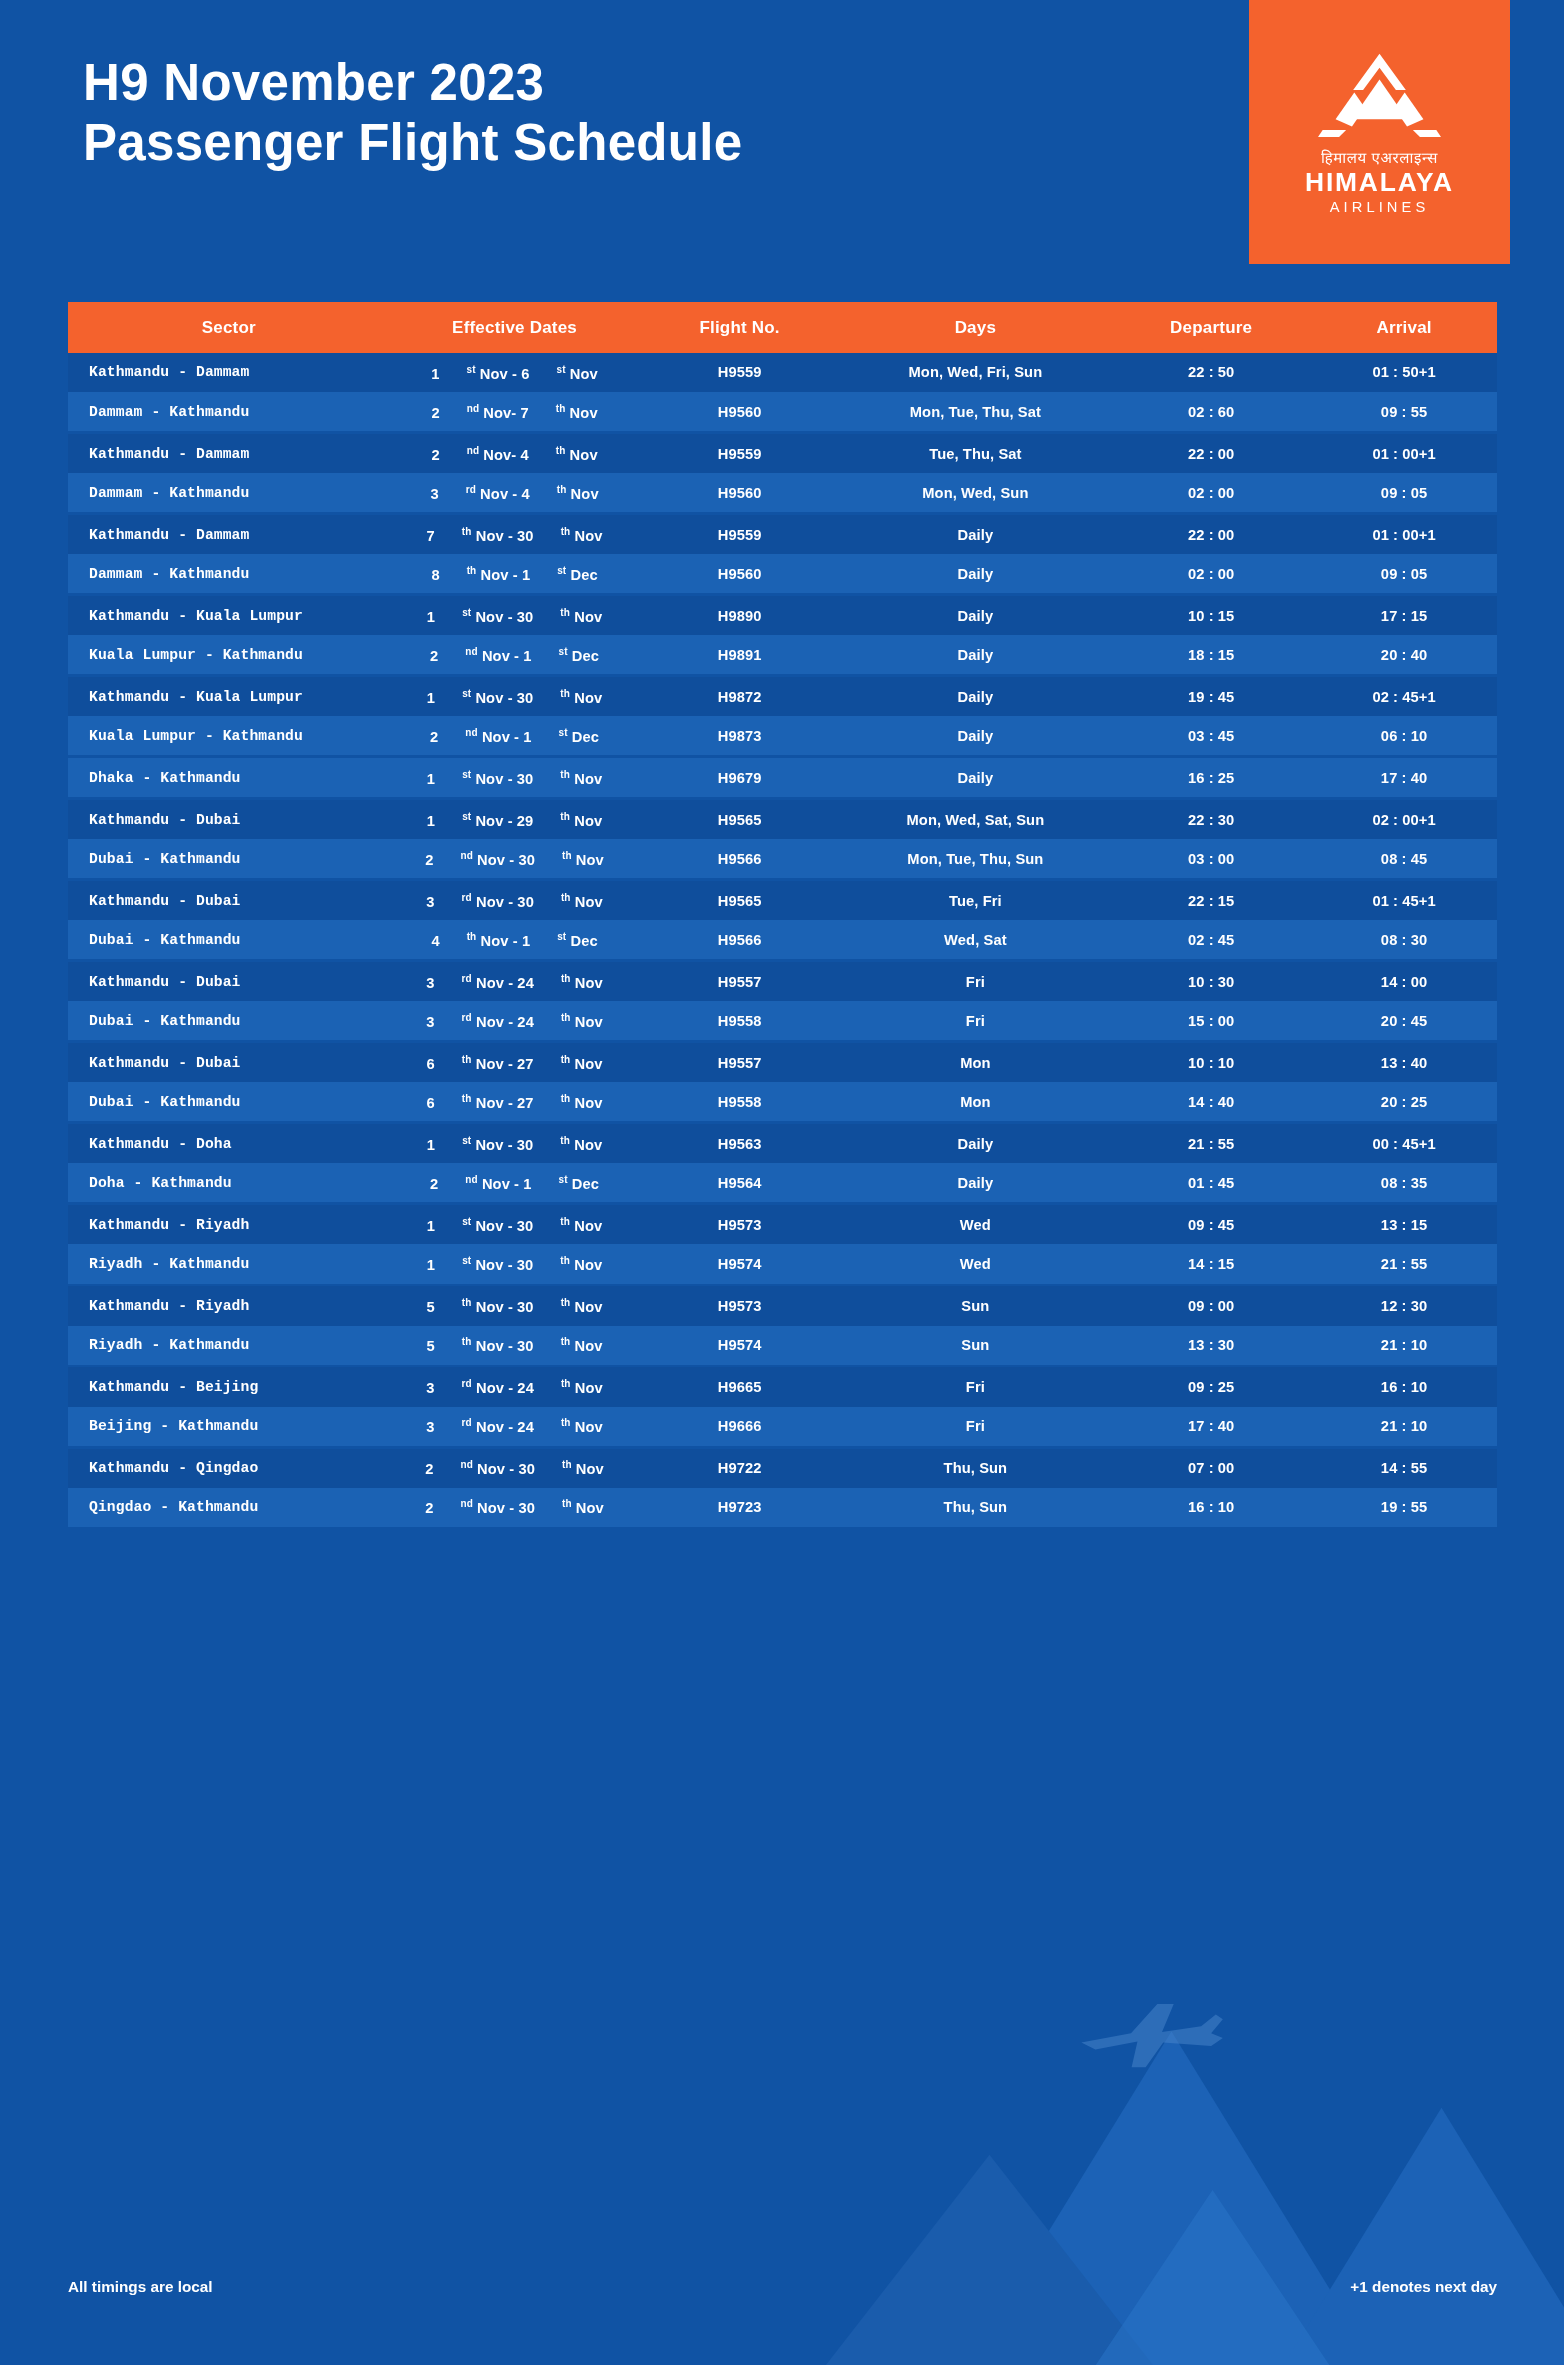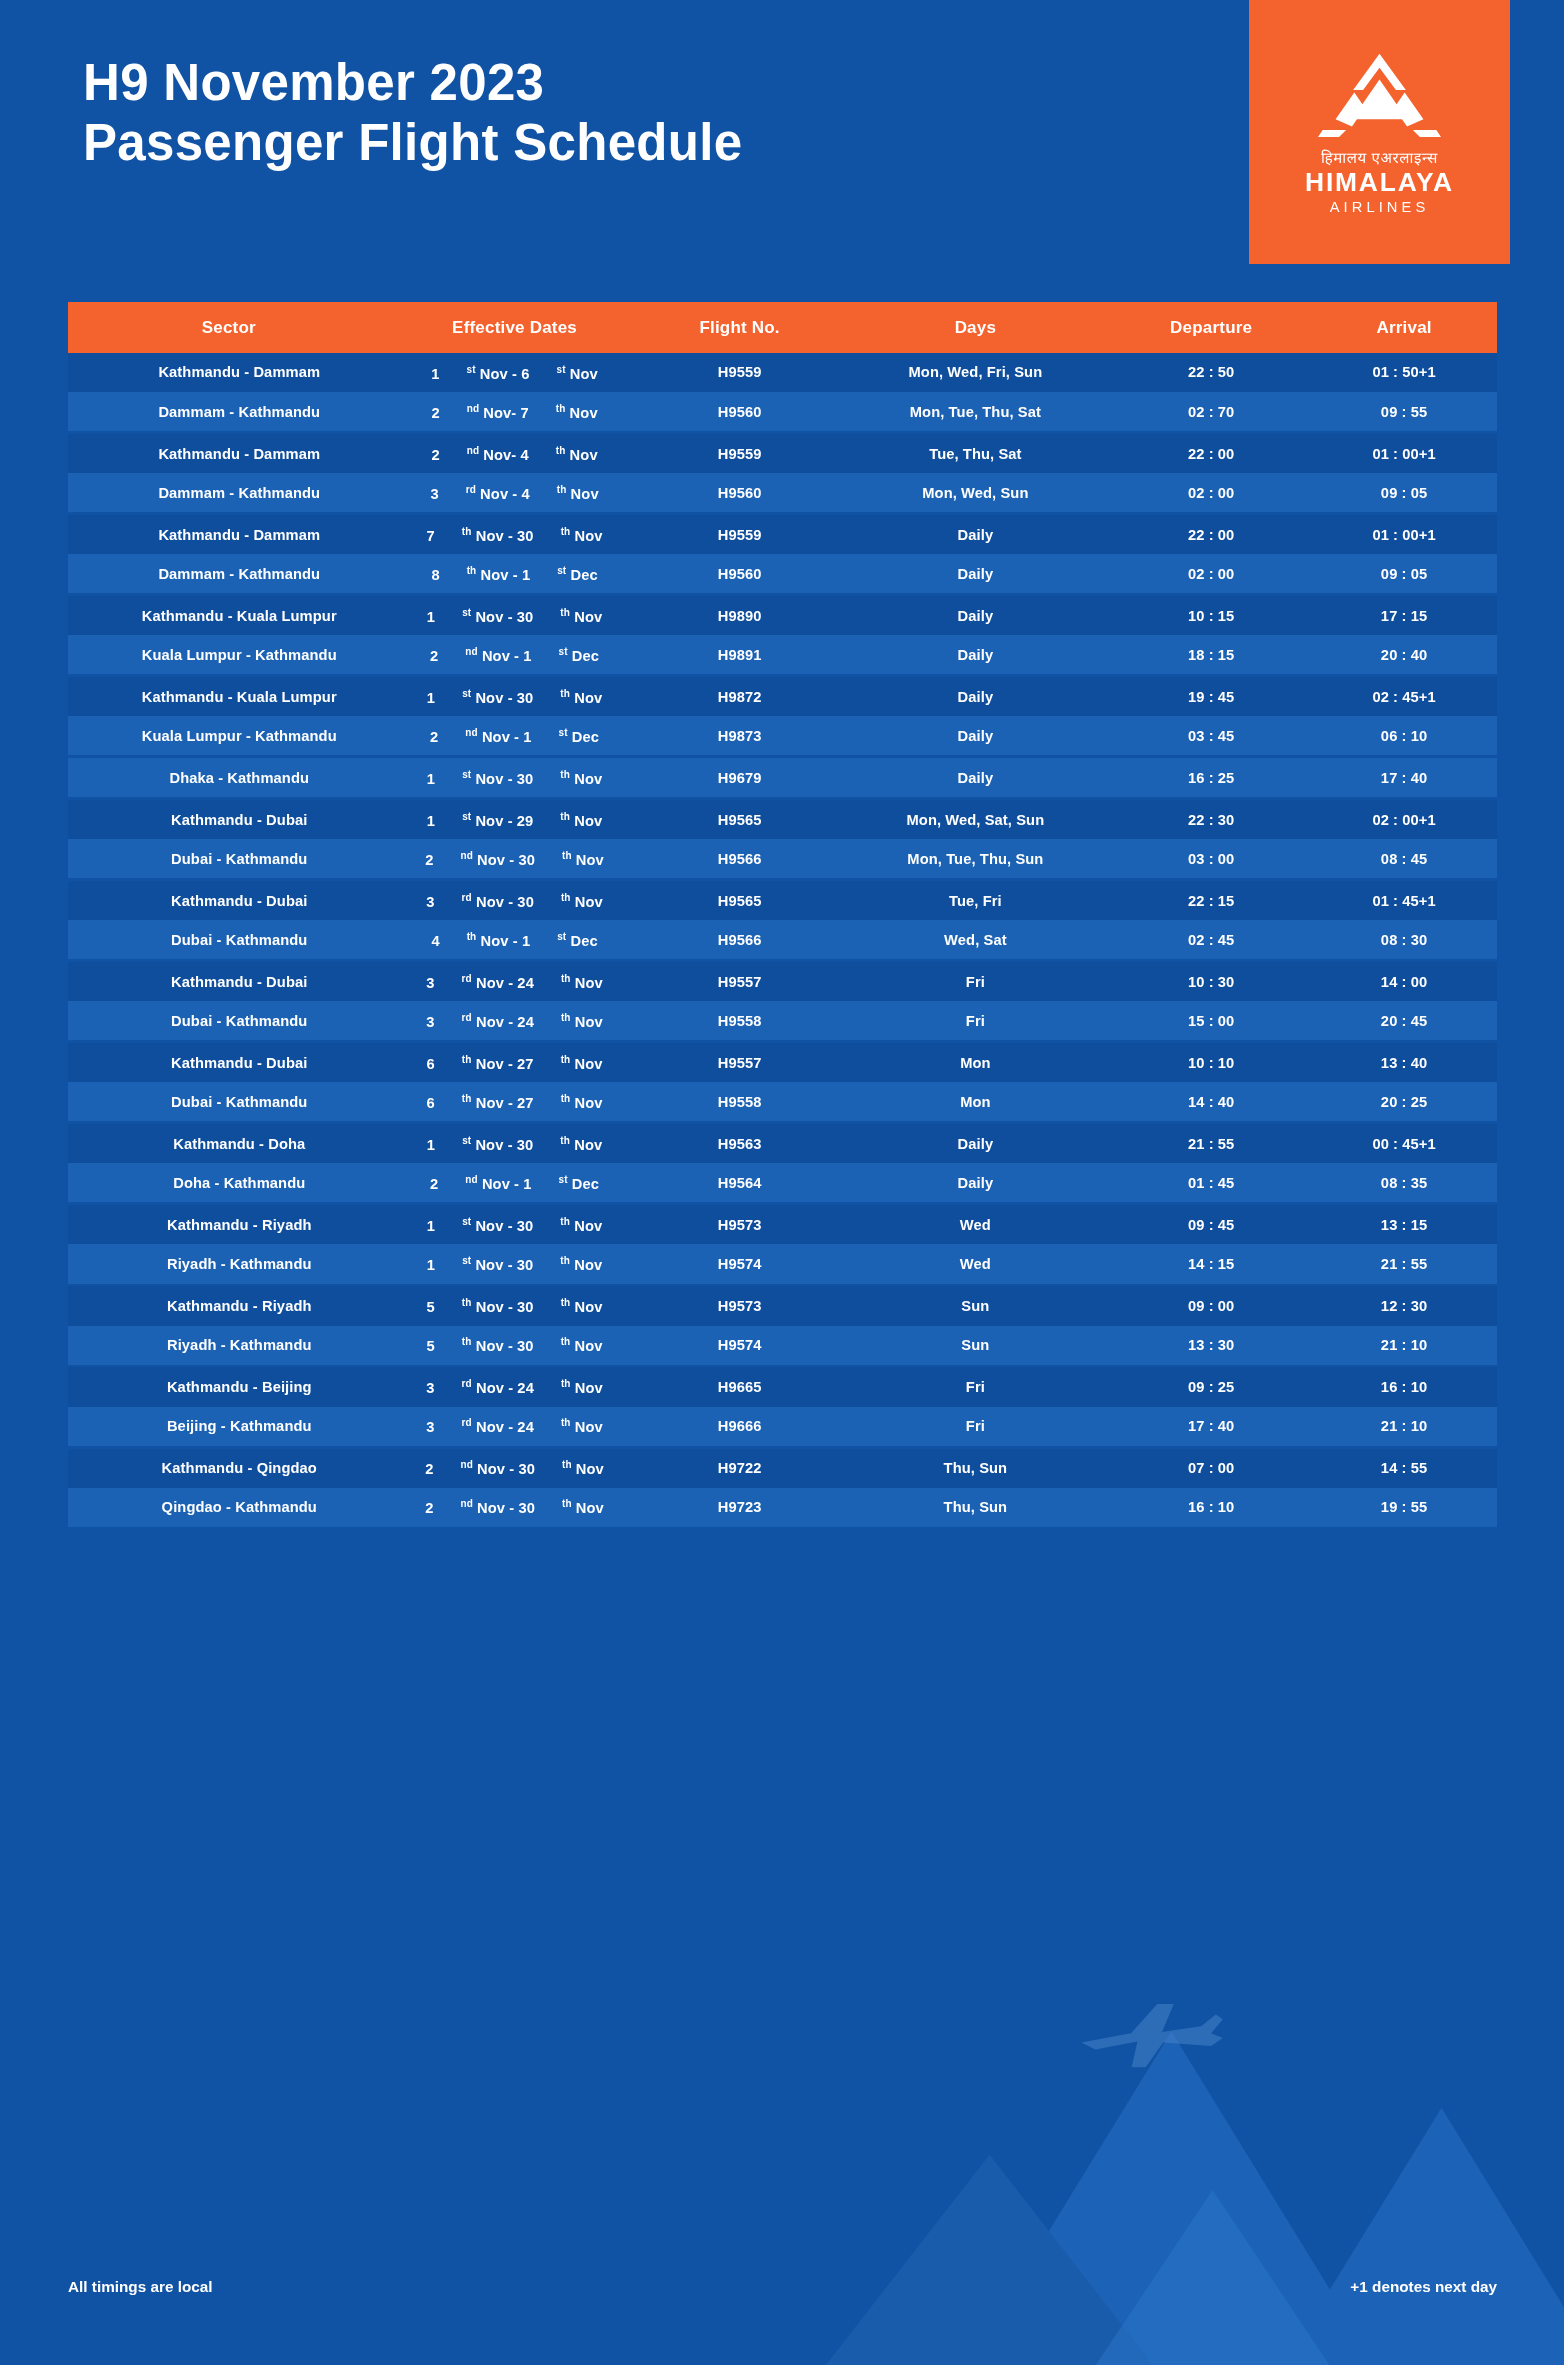--- a/index.html
+++ b/index.html
@@ -101,22 +101,23 @@
     letter-spacing: 0.2px;
   }
   tbody td {
     font-size: 14.7px;
     font-weight: bold;
     padding: 10.6px 0;
     text-align: center;
     letter-spacing: 0.1px;
   }
   tbody td.sector {
-    text-align: center;
+    text-align: left;
     padding-left: 21px;
+    font-family: Liberation Mono, monospace;
   }
   tr.band-a td { background: #0f4e9c; }
   tr.band-b td { background: #1b62b4; }
   tr.sep td {
     padding: 0;
     height: 2.9px;
     background: #1053a4;
   }
   sup { font-size: 10px; vertical-align: super; margin-left: 27px; }
 
@@ -200,21 +201,21 @@
           <td>H9559</td>
           <td>Mon, Wed, Fri, Sun</td>
           <td>22 : 50</td>
           <td>01 : 50+1</td>
         </tr>
         <tr class="band-b">
           <td class="sector">Dammam - Kathmandu</td>
           <td>2<sup>nd</sup> Nov- 7<sup>th</sup> Nov</td>
           <td>H9560</td>
           <td>Mon, Tue, Thu, Sat</td>
-          <td>02 : 70</td>
+          <td>02 : 60</td>
           <td>09 : 55</td>
         </tr>
         <tr class="sep">
           <td colspan="6"></td>
         </tr>
         <tr class="band-a">
           <td class="sector">Kathmandu - Dammam</td>
           <td>2<sup>nd</sup> Nov- 4<sup>th</sup> Nov</td>
           <td>H9559</td>
           <td>Tue, Thu, Sat</td>

